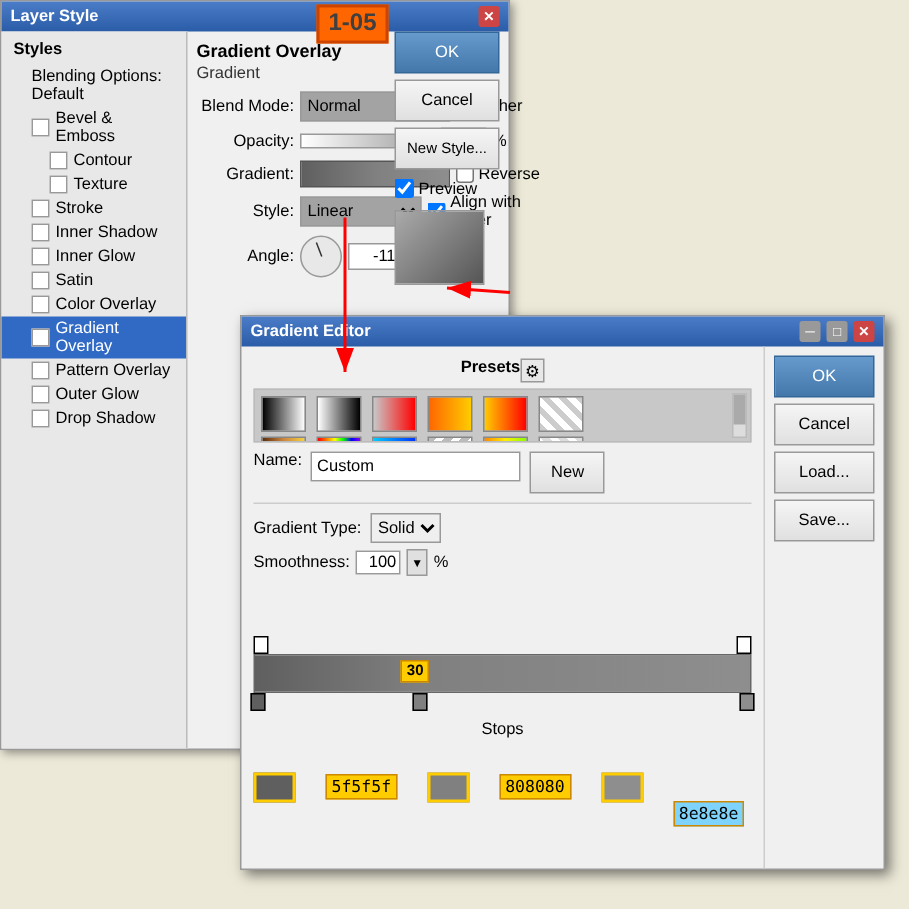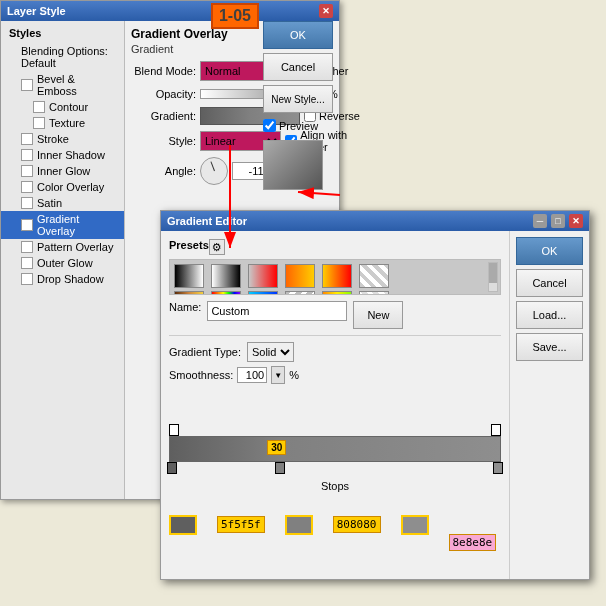--- a/index.html
+++ b/index.html
@@ -94,21 +94,21 @@
       display: flex;
       align-items: center;
       margin-bottom: 4px;
       gap: 4px;
     }
     .form-label { width: 65px; text-align: right; font-size: 11px; flex-shrink: 0; }
     .form-select {
       height: 20px;
       font-size: 11px;
       border: 1px solid #999;
-      background: #be185d;
+      background: #a3a3a3;
       width: 100px;
     }
     .form-checkbox { width: 12px; height: 12px; }
     .slider-track {
       width: 90px; height: 10px;
       background: linear-gradient(to right, #fff, #000);
       border: 1px solid #999;
     }
     .opacity-value { width: 28px; border: 1px solid #999; text-align: right; padding: 1px 2px; font-size: 11px; }
     .gradient-preview {
@@ -295,25 +295,25 @@
       <div class="sidebar-item">
         <div class="cb"></div>
         <span>Inner Shadow</span>
       </div>
       <div class="sidebar-item">
         <div class="cb"></div>
         <span>Inner Glow</span>
       </div>
       <div class="sidebar-item">
         <div class="cb"></div>
+        <span>Satin</span>
+      </div>
+      <div class="sidebar-item">
+        <div class="cb"></div>
         <span>Color Overlay</span>
-      </div>
-      <div class="sidebar-item">
-        <div class="cb"></div>
-        <span>Satin</span>
       </div>
       <div class="sidebar-item active">
         <div class="cb checked">✓</div>
         <span>Gradient Overlay</span>
       </div>
       <div class="sidebar-item">
         <div class="cb"></div>
         <span>Pattern Overlay</span>
       </div>
       <div class="sidebar-item">
@@ -410,21 +410,21 @@
     <div style="display:flex; gap:4px; align-items:center;">
       <div style="width:14px;height:14px;background:#999;border-radius:2px;display:flex;align-items:center;justify-content:center;font-size:9px;color:white;">─</div>
       <div style="width:14px;height:14px;background:#999;border-radius:2px;display:flex;align-items:center;justify-content:center;font-size:9px;color:white;">□</div>
       <div class="ge-close-btn">✕</div>
     </div>
   </div>
 
   <div class="ge-body">
     <div class="ge-main">
 
-      <div style="display:flex; align-items:center; justify-content:flex-start; margin-bottom:4px;">
+      <div style="display:flex; align-items:center; justify-content:center; margin-bottom:4px;">
         <span class="presets-label">Presets</span>
         <div style="width:16px;height:16px;border:1px solid #999;background:#e8e8e8;display:flex;align-items:center;justify-content:center;">⚙</div>
       </div>
 
       <div style="border:1px solid #bbb; background:#c8c8c8; height:110px; position:relative; overflow:hidden;">
         <div style="display:grid; grid-template-columns: repeat(6, 34px); gap:3px; padding:4px;">
 
           <div class="preset-swatch" style="background: linear-gradient(to right, #000, #fff);"></div>
           <div class="preset-swatch" style="background: linear-gradient(to right, #fff, #000);"></div>
           <div class="preset-swatch" style="background: linear-gradient(to right, rgba(255,0,0,0), #f00);"></div>
@@ -493,21 +493,21 @@
         <div style="text-align:center;margin-top:4px;">
           <span>Stops</span>
         </div>
 
         <div style="display:flex;gap:20px;margin-top:6px;align-items:center;">
           <div style="width:28px;height:20px;background:#5f5f5f;border:2px solid #ffcc00;cursor:pointer;"></div>
           <div style="font-family:monospace;font-size:11px;background:#ffcc00;border:1px solid #cc8800;padding:1px 3px;">5f5f5f</div>
           <div style="width:28px;height:20px;background:#808080;border:2px solid #ffcc00;cursor:pointer;"></div>
           <div style="font-family:monospace;font-size:11px;background:#ffcc00;border:1px solid #cc8800;padding:1px 3px;">808080</div>
           <div style="width:28px;height:20px;background:#8e8e8e;border:2px solid #ffcc00;cursor:pointer;"></div>
-          <div style="font-family:monospace;font-size:11px;background:#f9a8d4;border:1px solid #cc8800;padding:1px 3px;margin-top:36px;">8e8e8e</div>
+          <div style="font-family:monospace;font-size:11px;background:#7dd3fc;border:1px solid #cc8800;padding:1px 3px;margin-top:36px;">8e8e8e</div>
         </div>
       </div>
     </div>
 
     <div class="ge-sidebar">
       <button class="btn btn-primary">OK</button>
       <button class="btn">Cancel</button>
       <button class="btn">Load...</button>
       <button class="btn">Save...</button>
     </div>

